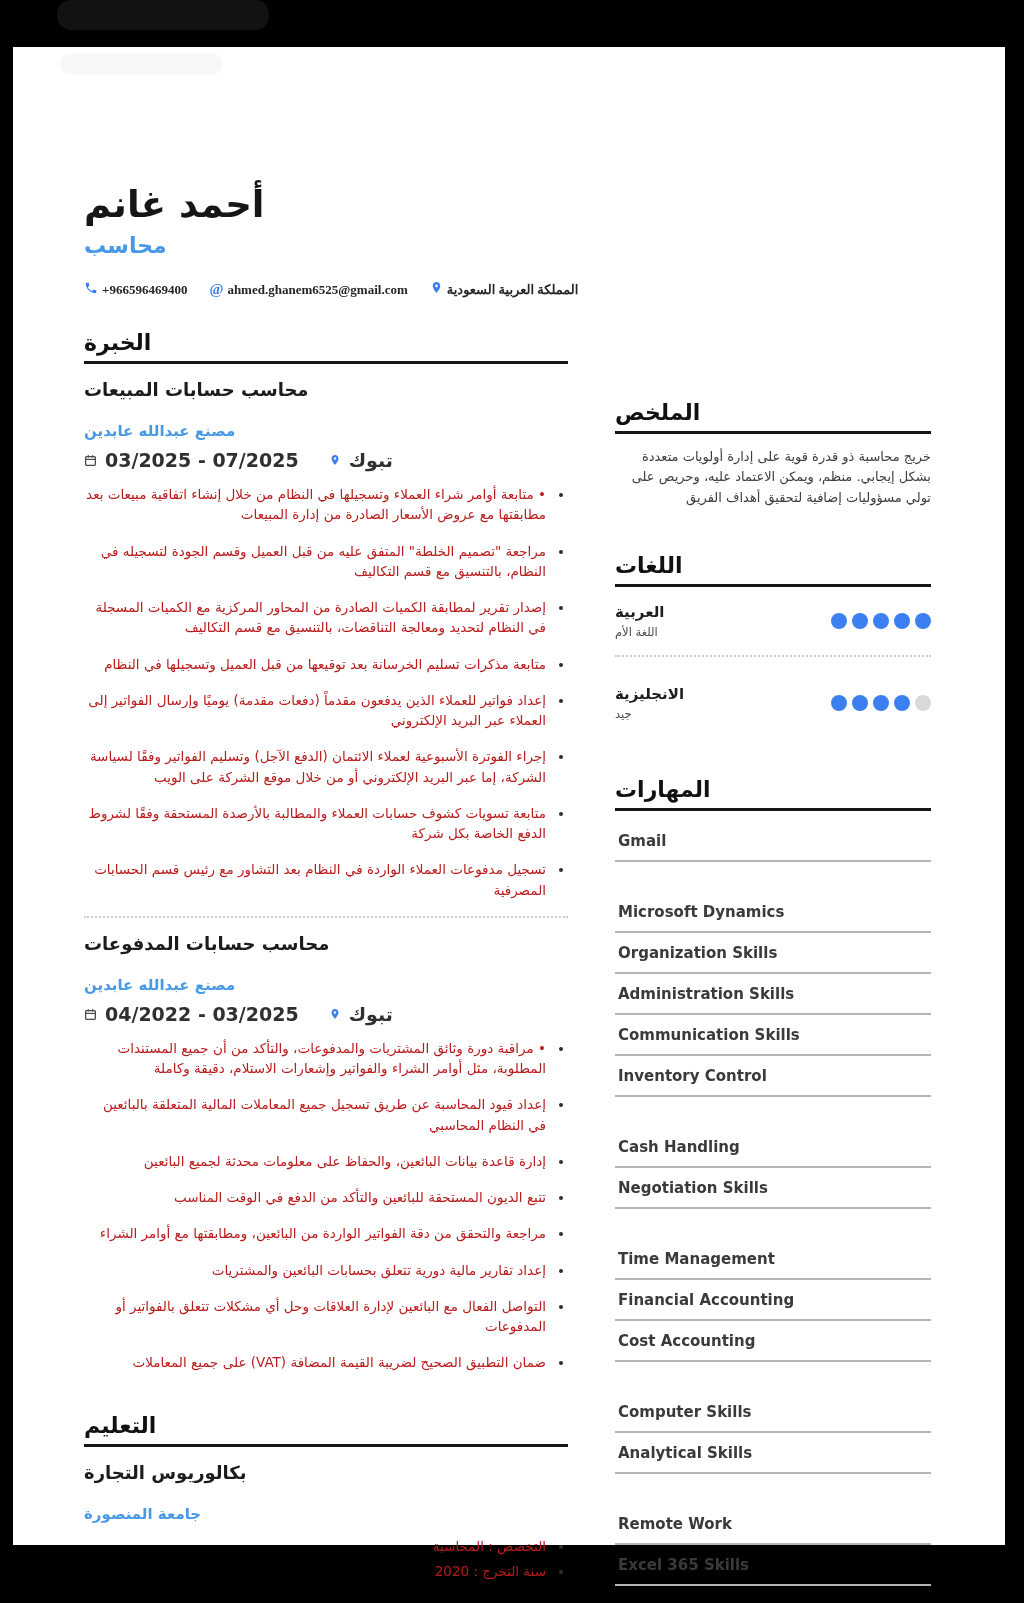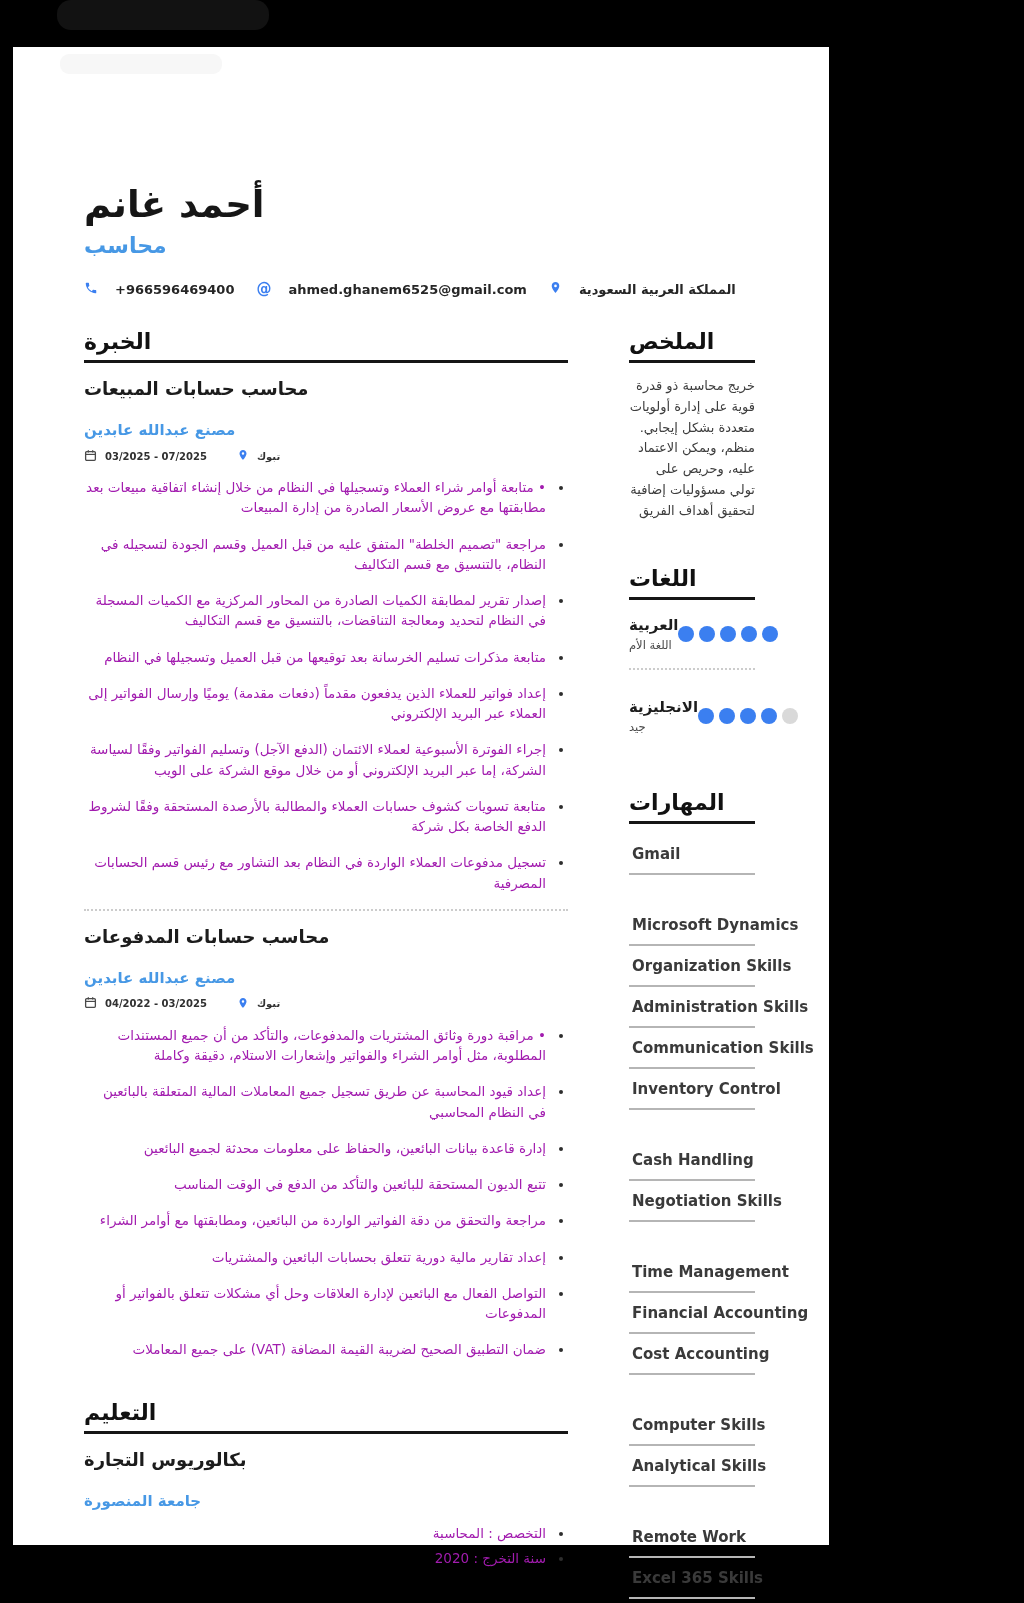--- a/index.html
+++ b/index.html
@@ -14,65 +14,65 @@
     --link:#4798e5;
     --accent:#3b7ff0;
     --dot-off:#d9d9d9;
     --ink:#1a1a1a;
   }
   .top-tab{
     position:absolute; left:57px; top:0; width:212px; height:30px;
     background:#121212; border-radius:14px;
   }
   .page{
-    position:absolute; left:13px; top:47px; width:816px; height:1498px;
+    position:absolute; left:13px; top:47px; width:992px; height:1498px;
     background:#ffffff;
   }
   .page-ghost{
     position:absolute; left:47px; top:7px; width:162px; height:20px;
     background:#f7f7f7; border-radius:9px;
   }
   .content{ padding:0 74px 0 71px; }
 
   
   header{ padding-top:136px; }
   .name{ font-size:37px; font-weight:700; color:#161616; letter-spacing:.5px; }
   .cand-title{ margin-top:7px; font-size:22px; font-weight:700; color:var(--link); }
   .contact-row{
     margin-top:22px; display:flex; align-items:center; gap:22px;
     font-size:13px; font-weight:700; color:#262626;
   }
-  .contact-item{ display:flex; align-items:center; gap:17px; }
+  .contact-item{ display:flex; align-items:center; gap:4px;font-family:Liberation Serif, serif; }
   .at-glyph{ color:var(--accent); font-size:15px; font-weight:700; }
   .icon-svg{ display:block; }
 
   
-  .columns{ display:flex; margin-top:31px; gap:61px; align-items:flex-start; }
+  .columns{ display:flex; margin-top:31px; gap:47px; align-items:flex-end; }
   .main-col{ width:484px; flex:0 0 484px; }
   .side-col{ flex:1; min-width:0; }
 
   .section-title{
     font-size:22px; font-weight:700; color:#111;
     padding-bottom:6px; border-bottom:3px solid #161616;
   }
 
   
   .job-title{ margin-top:15px; font-size:18px; font-weight:700; color:#1c1c1c; }
   .company{ margin-top:22px; font-size:15px; font-weight:700; color:var(--link); }
   .meta-row{
     margin-top:9px; display:flex; align-items:center; gap:8px;
-    font-size:10px; font-weight:600; color:#303030;
+    font-size:19px; font-weight:600; color:#303030;
   }
   .meta-gap{ width:14px; }
   ul.bullets{
     direction:rtl; text-align:right; list-style:disc outside;
     margin-top:13px; padding:0 20px 0 0;
   }
   ul.bullets li{
-    font-size:13.5px; color:#a21caf; line-height:1.5; margin-bottom:16px;
+    font-size:13.5px; color:#b91c1c; line-height:1.5; margin-bottom:16px;
     padding-right:2px;
   }
   ul.bullets li::marker{ color:#2e2e2e; }
   ul.bullets.edu li{ margin-bottom:5px; }
   .dotted-sep{ border:none; border-top:2px dotted #cccccc; margin:2px 0 12px; }
   .edu-section{ margin-top:40px; }
 
   
   .summary-text{
     direction:rtl; text-align:right; margin-top:13px;

